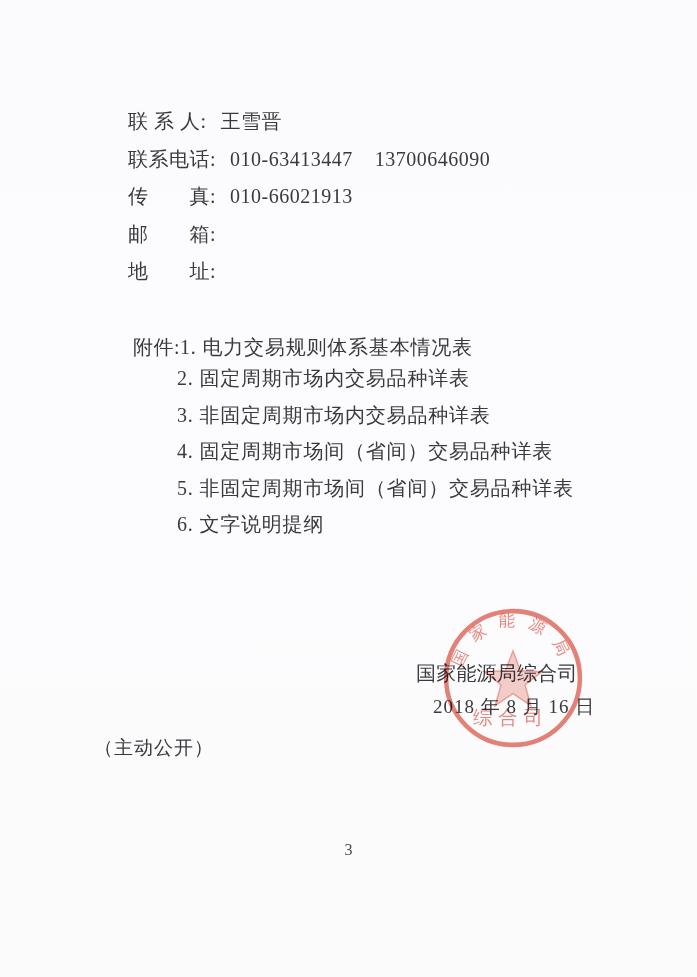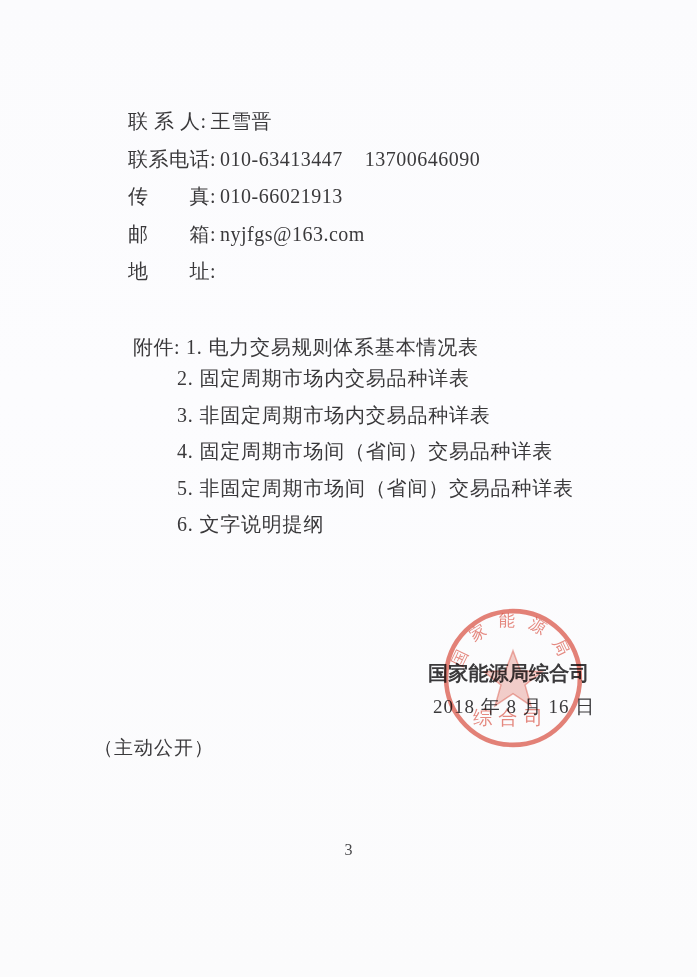--- a/index.html
+++ b/index.html
@@ -10,31 +10,31 @@
     background:#fcfcfe;
     background-image:linear-gradient(180deg,#fbfbfd 0%,#fcfcfe 40%,#fbfbfc 100%);
     font-family:"Liberation Serif","DejaVu Serif",serif;
     color:#3a393b;
     overflow:hidden;
   }
   
   .contact{position:absolute;left:128px;top:103px;text-align:center;}
   .contact .row{height:37.5px;display:flex;align-items:center;font-size:20px;white-space:pre;}
   .contact .label{letter-spacing:.5px;}
-  .contact .value{margin-left:4px;letter-spacing:.5px;}
+  .contact .value{margin-left:14px;letter-spacing:.5px;}
   .contact .row.tight .value{margin-left:3px;}
   
   .attachments{position:absolute;left:133px;top:324px;font-size:20px;}
   .attachments .first-line{height:36.5px;display:flex;align-items:flex-end;white-space:pre;}
   .attachments .heading{letter-spacing:.5px;}
   .attachments .item{height:36.5px;display:flex;align-items:center;letter-spacing:.8px;white-space:pre;}
-  .attachments .first-line .item{height:auto;margin-left:6px;}
+  .attachments .first-line .item{height:auto;}
   .attachments .indent{margin-left:44px;}
   
-  .org-name{position:absolute;left:428px;top:660px;font-size:20px;letter-spacing:0.2px;white-space:pre;z-index:2;font-weight:bold;}
+  .org-name{position:absolute;left:416px;top:660px;font-size:20px;letter-spacing:0.2px;white-space:pre;z-index:2;}
   .sign-date{position:absolute;left:433px;top:694px;font-size:19px;letter-spacing:1px;white-space:pre;z-index:2;}
   
   .seal{position:absolute;left:436px;top:601px;width:154px;height:154px;z-index:3;mix-blend-mode:multiply;opacity:.9;}
   
   .disclosure{position:absolute;left:94px;top:735px;font-size:19px;letter-spacing:1px;white-space:pre;}
   .page-number{position:absolute;left:0;right:0;top:841px;text-align:center;font-size:16px;color:#4a4a4c;}
 </style>
 </head>
 <body>
 
@@ -48,21 +48,20 @@
     <div class="row">
       <span class="label">联系电话:</span>
       <span class="value">010-63413447    13700646090</span>
     </div>
     <div class="row">
       <span class="label">传　　真:</span>
       <span class="value">010-66021913</span>
     </div>
     <div class="row">
       <span class="label">邮　　箱:</span>
-      <span class="value">nyjfgs@163.com</span>
     </div>
     <div class="row tight">
       <span class="label">地　　址:</span>
     </div>
   </div>
 
   <div class="attachments">
     <div class="first-line">
       <span class="heading">附件:</span>
       <span class="item">1. 电力交易规则体系基本情况表</span>

